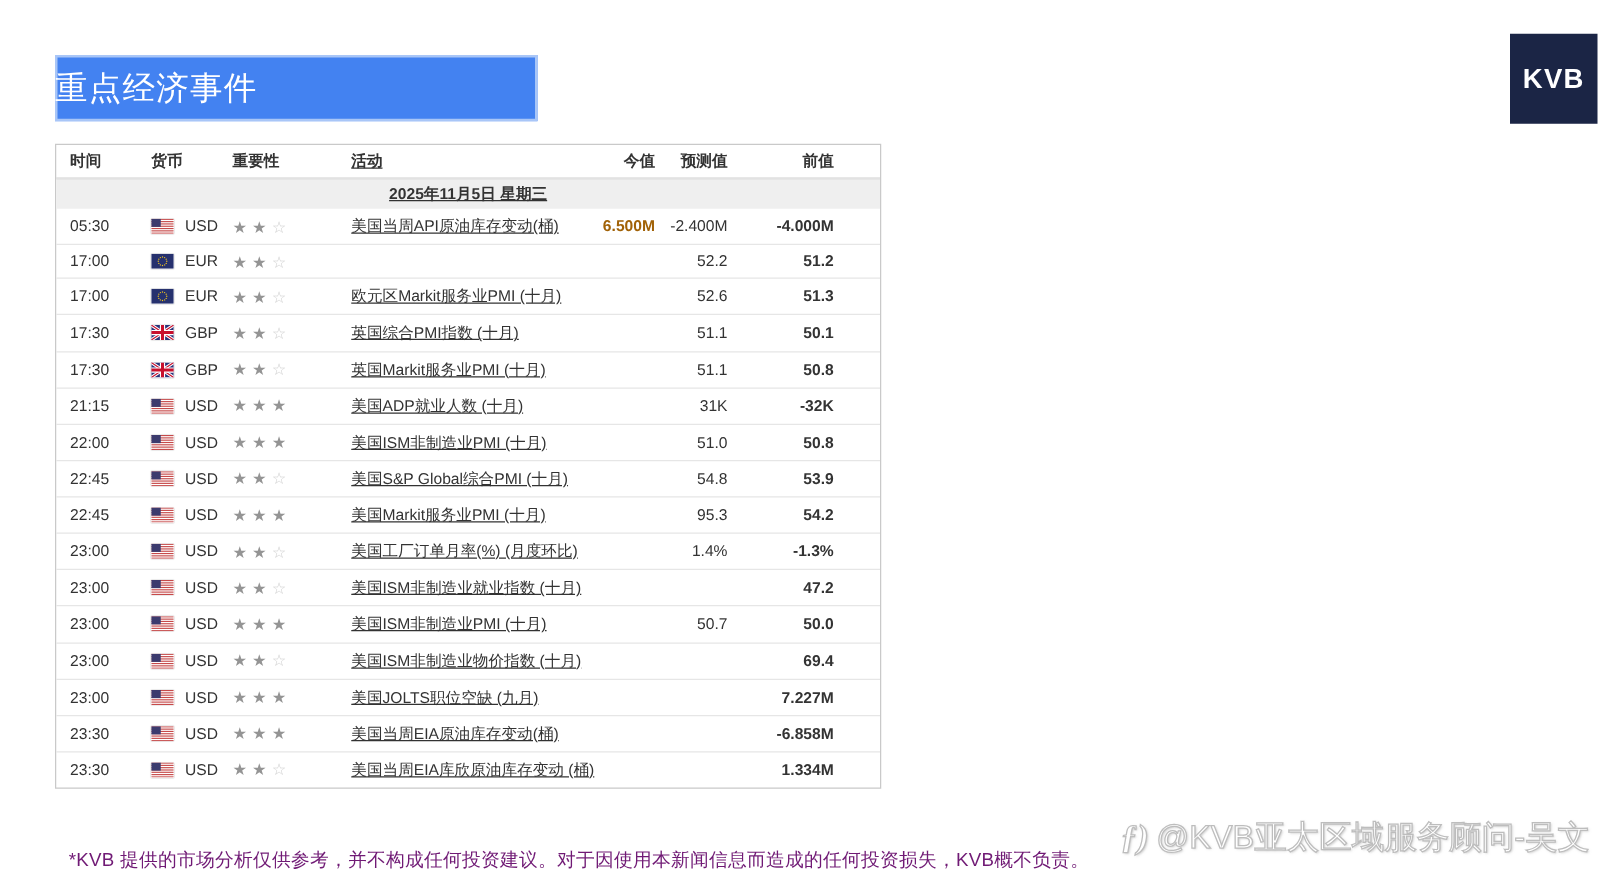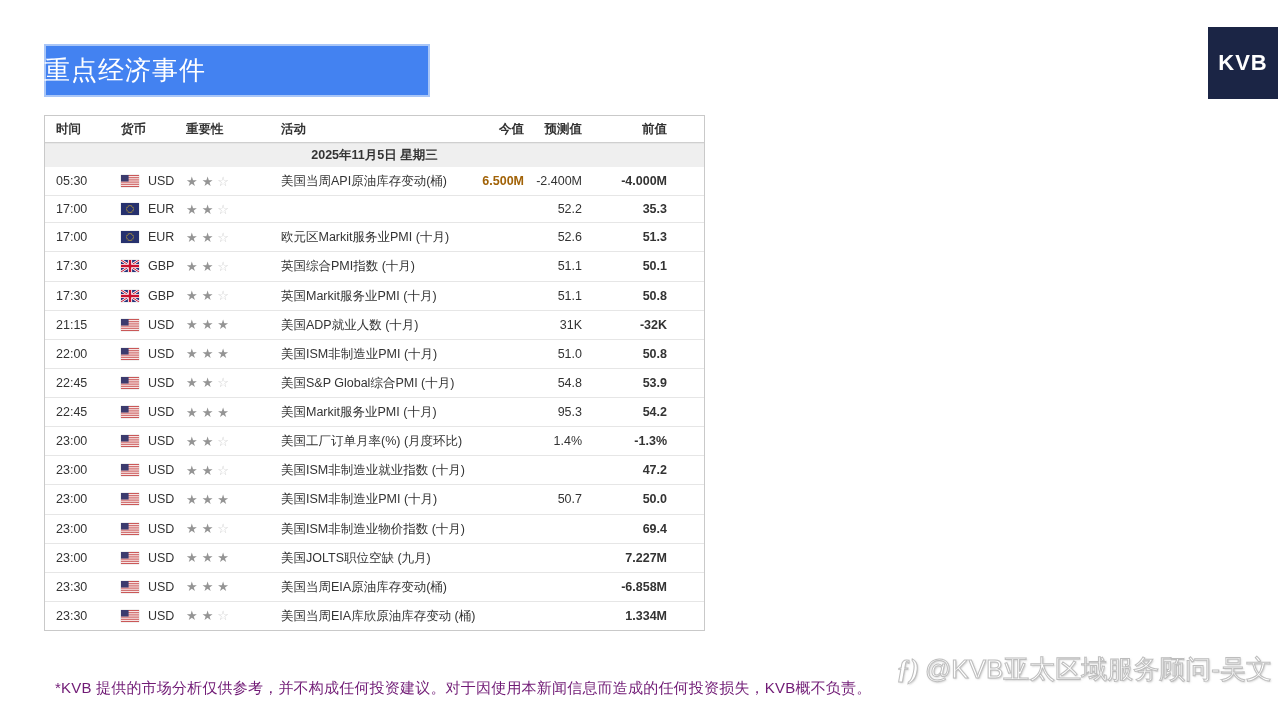--- a/index.html
+++ b/index.html
@@ -19,21 +19,21 @@
     position: absolute; left: 1208px; top: 27px; width: 70px; height: 72px;
     background: #1b2545; display: flex; align-items: center; justify-content: center;
   }
   .logo span { color: #ffffff; font-size: 22px; font-weight: bold; letter-spacing: 1px; }
 
   
   .cal {
     position: absolute; left: 44px; top: 115px; width: 661px;
     border: 1px solid #c9c9c9; background: #fff; font-size: 12.5px;
   }
-  .row { position: relative; display: flex; align-items: center; border-top: 1px solid #e6e6e6; }
+  .row { position: relative; display: flex; align-items: center; border-top: 1px solid #e6e6e6; text-decoration: underline; }
   .row:first-child { border-top: none; }
   .hdr-row { min-height: 26px; font-weight: bold; border-bottom: 1px solid #cfcfcf; }
   .date-row { min-height: 24px; background: #efefef; justify-content: center; font-weight: bold; color: #333; }
   .evt-row { min-height: 27px; }
 
   .c-time   { position: absolute; left: 11px;  white-space: nowrap; }
   .c-cur    { position: absolute; left: 76px;  display: flex; align-items: center; gap: 9px; white-space: nowrap; }
   .c-stars  { position: absolute; left: 141px; white-space: nowrap; font-size: 13px; letter-spacing: 4px; }
   .c-act    { margin-left: 236px; width: 205px; padding: 5px 0; line-height: 1.45; }
   .c-actual { position: absolute; right: 180px; white-space: nowrap; font-weight: bold; }
@@ -134,21 +134,21 @@
               <circle cx="5.60" cy="6.00" r="0.55" fill="#f0c420"></circle>
               <circle cx="6.06" cy="4.30" r="0.55" fill="#f0c420"></circle>
               <circle cx="7.30" cy="3.06" r="0.55" fill="#f0c420"></circle>
             </svg>
           </span>
       <span>EUR</span>
     </span>
     <span class="c-stars"><span class="star filled">★</span><span class="star filled">★</span><span class="star empty">☆</span></span>
     <span class="c-actual"></span>
     <span class="c-fcst">52.2</span>
-    <span class="c-prev">35.3</span>
+    <span class="c-prev">51.2</span>
   </div>
 
   <div class="row evt-row">
     <span class="c-time">17:00</span>
     <span class="c-cur">
       <span class="flag">
             <svg width="18" height="12" viewBox="0 0 18 12">
               <rect width="18" height="12" fill="#26316e"></rect>
               <circle cx="9.00" cy="2.60" r="0.55" fill="#f0c420"></circle>
               <circle cx="10.70" cy="3.06" r="0.55" fill="#f0c420"></circle>

